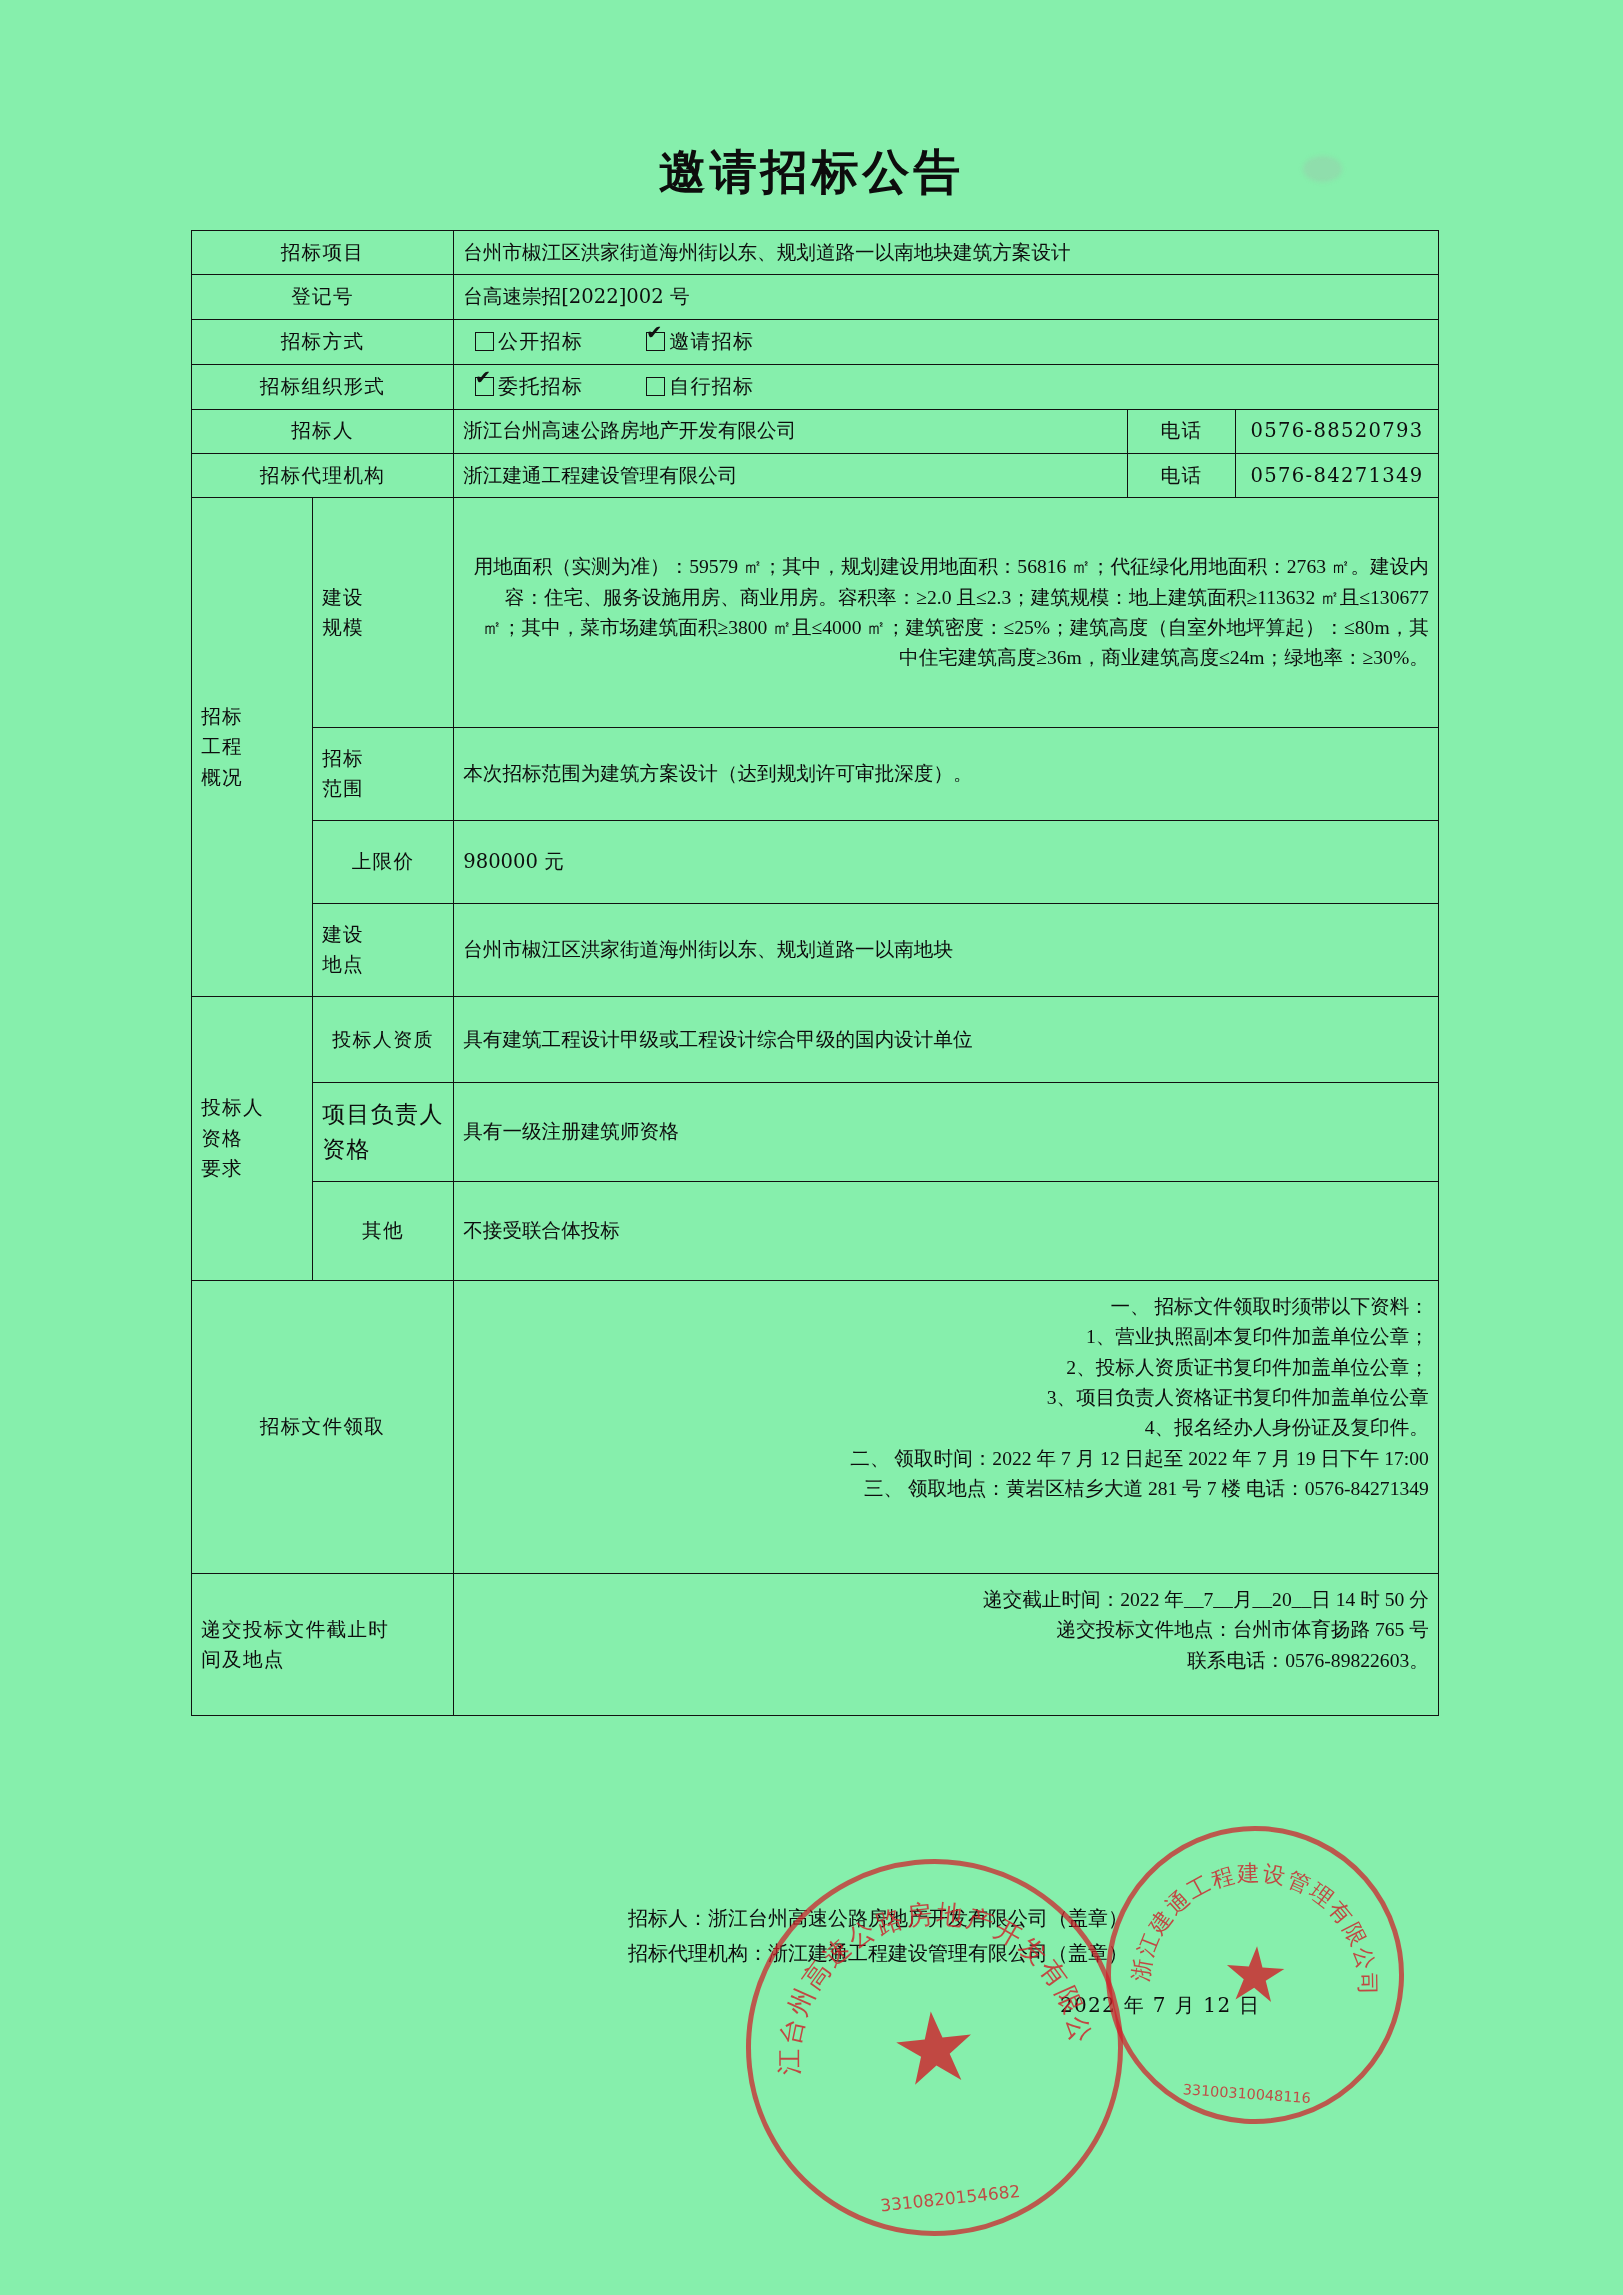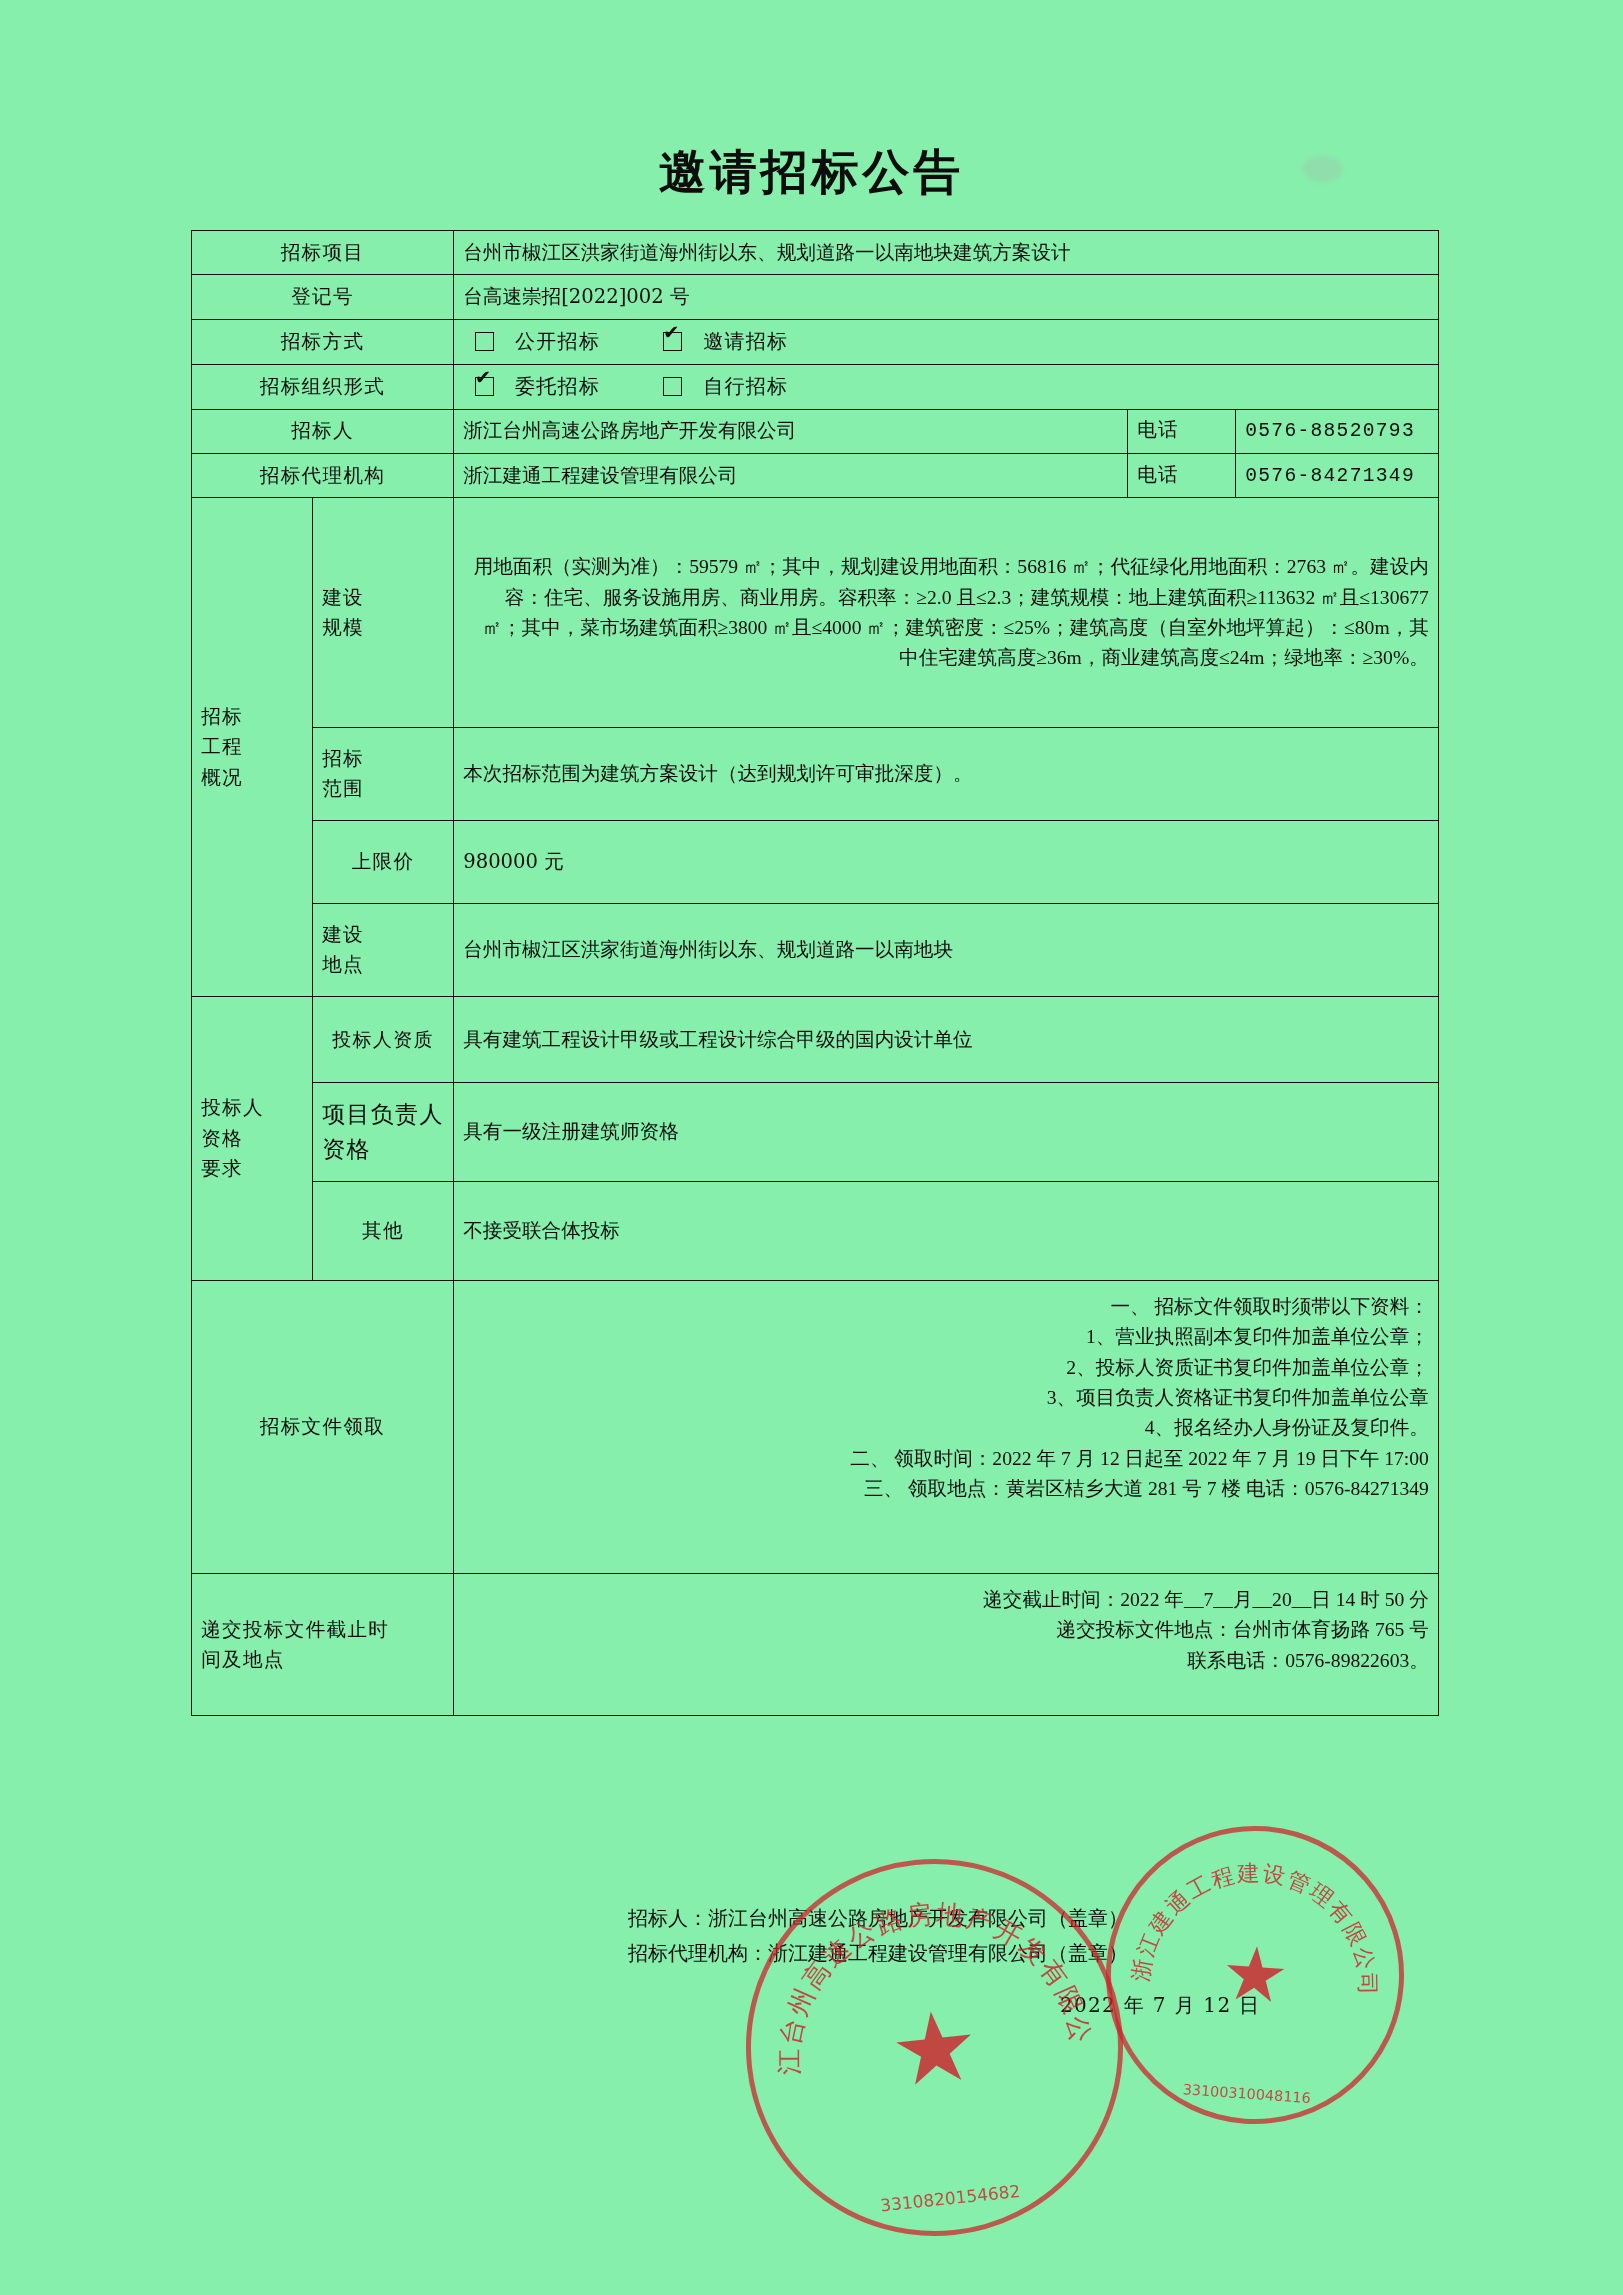--- a/index.html
+++ b/index.html
@@ -67,21 +67,21 @@
   }
   .chk-row {
     display: flex;
     align-items: center;
     gap: 17px;
     padding-left: 11.8px;
   }
   .chk-item {
     display: flex;
     align-items: center;
-    gap: 21px;
+    gap: 4px;
     margin-right: 46px;
   }
   .box {
     display: inline-block;
     width: 17px;
     height: 17px;
     border: 1.3px solid #111;
     position: relative;
     flex: 0 0 auto;
   }
@@ -92,23 +92,23 @@
     top: -10.5px;
     font-size: 19.6px;
     line-height: 1;
     color: #111;
   }
   .chk-label {
     font-size: 20px;
     letter-spacing: 1.3px;
   }
   .phone-cell {
-    font-size: 20px;
-    letter-spacing: 1.3px;
-    font-family: Liberation Mono, monospace;
+    text-align: center;
+    font-size: 20px;
+    letter-spacing: 1.3px;
   }
   .lbl-stack {
     line-height: 1.5;
     letter-spacing: 1.3px;
   }
   .footer {
     position: absolute;
     left: 628px;
     top: 1901px;
     width: 818px;

